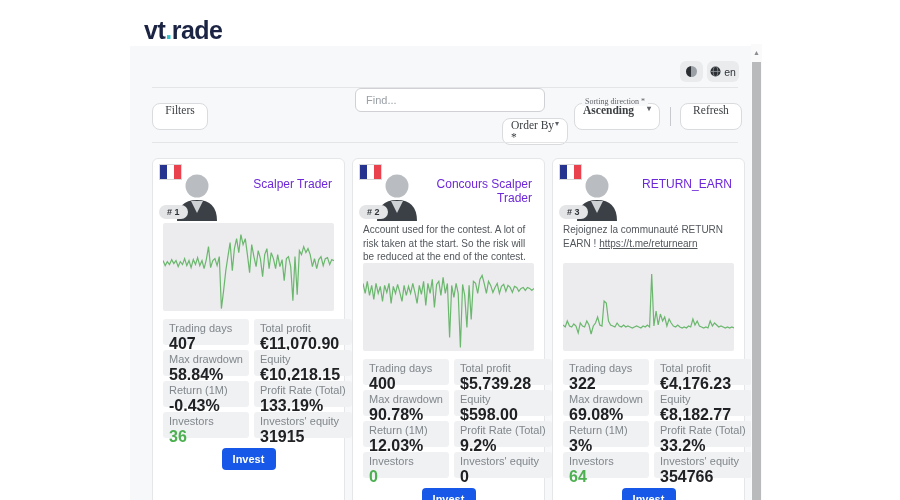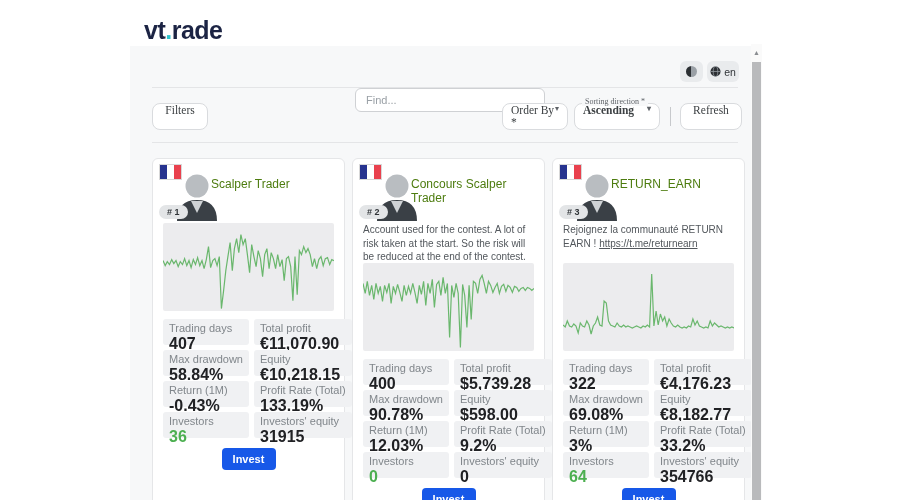--- a/index.html
+++ b/index.html
@@ -37,21 +37,21 @@
   .hdiv.one { top:71px; } .hdiv.two { top:126px; }
 
   
   .tool-btn, .select-box {
     position:absolute; top:87px; height:27px; background:#fff;
     border:1px solid #d9dbde; border-radius:8px; font-size:11.5px; color:#3c4043;
     display:flex; align-items:flex-start; justify-content:center; cursor:pointer;
     font-family:Liberation Serif, serif;
   }
   .filters-btn { left:22px; width:56px; }
-  .orderby-box { left:372px; width:66px; justify-content:space-between; padding:0 8px; }
+  .orderby-box { left:372px; width:66px; justify-content:space-between; padding:0 8px;margin-top:15px; }
   .sorting-box { left:444px; width:86px; justify-content:space-between; padding:0 8px; font-weight:700; }
   .sorting-legend {
     position:absolute; top:-7px; left:7px; font-size:8px; font-weight:400;
     color:#5f6368; background:#f7f8f9; padding:0 3px; white-space:nowrap;
   }
   .chev { font-size:8px; color:#5f6368; }
   .vdiv { position:absolute; left:540px; top:91px; width:1px; height:19px; background:#c7c9cc; }
   .refresh-btn { left:550px; width:62px; }
 
   
@@ -62,21 +62,21 @@
   .card.c0 { left:22px; } .card.c1 { left:222px; } .card.c2 { left:422px; }
 
   .card-header { position:relative; height:56px; }
   .flag { position:absolute; top:-2px; left:-3px; width:21px; height:14px; display:flex; box-shadow:0 0 0 1px #d8d8d8; }
   .flag i { flex:1; } .flag .b { background:#26338f; } .flag .w { background:#fff; } .flag .r { background:#e9414e; }
   .avatar { position:absolute; top:6px; left:8px; }
   .rank-badge {
     position:absolute; top:38px; left:-4px; background:#e3e5e7; border-radius:9px;
     padding:2px 8px; font-size:9px; font-weight:700; color:#2f3337;
   }
-  .card-title { position:absolute; top:10px; left:48px; right:2px; text-align:left; font-size:12px; color:#4d7c0f; }
+  .card-title { position:absolute; top:10px; left:48px; right:2px; text-align:right; font-size:12px; color:#6d28d9; }
 
   .card-desc { height:40px; font-size:10px; line-height:1.35; color:#52575c; overflow:hidden; }
   .desc-link { color:#52575c; text-decoration:underline; }
 
   .chart-box { height:88px; background:#ececee; border-radius:2px; overflow:hidden; }
 
   .stats-grid { margin-top:8px; display:grid; grid-template-columns:1fr 1fr; gap:5px; }
   .stat-cell { background:#f0f1f3; border-radius:3px; padding:3px 6px; height:26px; }
   .stat-label { font-size:11px; color:#80868b; white-space:nowrap; overflow:hidden; }
   .stat-value { font-size:16px; font-weight:700; color:#202124; margin-top:1px; }

